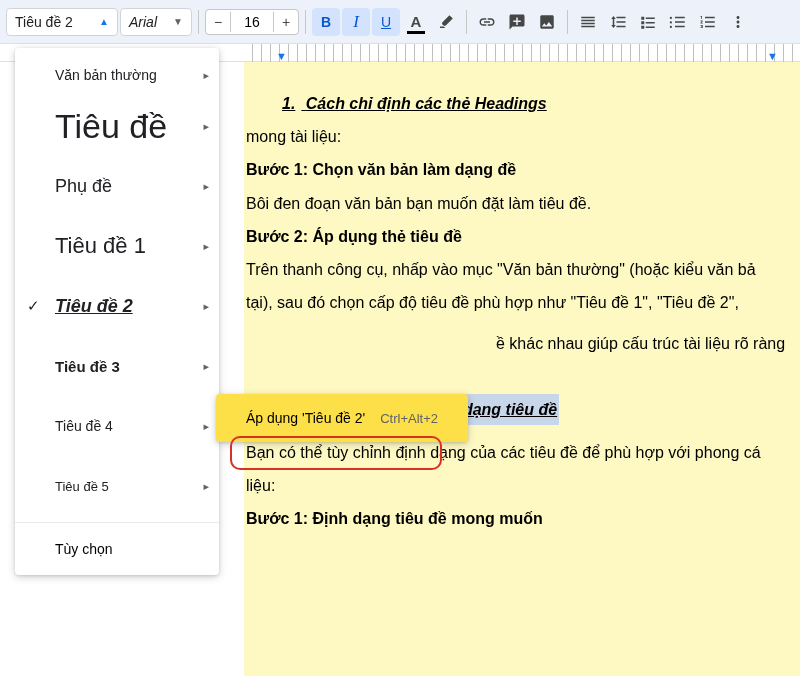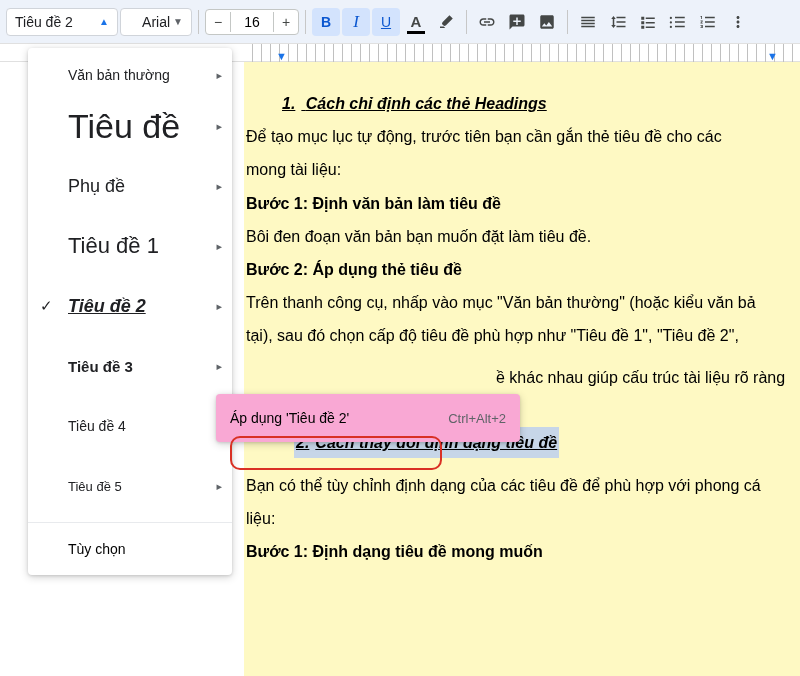--- a/index.html
+++ b/index.html
@@ -1,21 +1,21 @@
 <!DOCTYPE html>
 <html><head>
 <meta charset="utf-8">
 <style>
 * { box-sizing: border-box; margin: 0; padding: 0; }
 body { font-family: Arial, sans-serif; font-size: 14px; background: #fff; width: 800px; height: 676px; overflow: hidden; position: relative; }
 
 .toolbar { display: flex; align-items: center; height: 44px; background: #edf2fa; padding: 0 6px; gap: 2px; border-bottom: 1px solid #e0e0e0; }
 .tb-dropdown { display: flex; align-items: center; background: #fff; border-radius: 4px; padding: 4px; gap: 3px; cursor: pointer; border: 1px solid #d0d4da; }
 .tb-dropdown.style-dd { width: 112px; justify-content: space-between; padding: 5px 8px; }
-.tb-dropdown.font-dd { width: 72px; justify-content: flex-end; padding: 5px 8px; }
+.tb-dropdown.font-dd { width: 72px; justify-content: space-between; padding: 5px 8px; font-style: italic; }
 .tb-dropdown span:first-child { color: #202124; font-size: 14px; }
 .arrow-down { font-size: 10px; color: #5f6368; }
 .arrow-down.blue { color: #1a73e8; }
 .tb-sep { width: 1px; height: 24px; background: #c7c7c7; margin: 0 4px; }
 .tb-btn { width: 28px; height: 28px; display: flex; align-items: center; justify-content: center; border-radius: 4px; cursor: pointer; color: #444746; }
 .fs-box { display: flex; align-items: center; border: 1px solid #c4c7c5; border-radius: 4px; background: #fff; }
 .fs-box .tb-btn { width: 24px; height: 24px; }
 .fs-val { width: 44px; text-align: center; font-size: 14px; border-left: 1px solid #c4c7c5; border-right: 1px solid #c4c7c5; padding: 2px 0; }
 .bold { font-weight: 700; }
 .italic { font-style: italic; font-family: 'Times New Roman', serif; font-size: 17px; }
@@ -35,38 +35,38 @@
 .h2 { font-family: Arial; font-size: 16px; font-weight: 700; font-style: italic; text-decoration: underline; margin: 14px 0 10px 0; }
 .h2-num { font-style: italic; font-weight: 700; text-decoration: none; margin-right: 6px; }
 .h2-sel { display: inline-block; background: #c7d6e8; padding: 0 2px; margin: 14px 0 10px 0; }
 .h2-sel .h2-inner { font-family: Arial; font-size: 16px; font-weight: 700; font-style: italic; text-decoration: underline; }
 .para { font-size: 16px; }
 .b { font-weight: 700; }
 .doc-content > div { margin-bottom: 2px; }
 .indent1 { padding-left: 36px; }
 .indent2 { padding-left: 48px; }
 
-.styles-menu { position: absolute; left: 28px; top: 48px; width: 204px; background: #fff; border-radius: 4px; box-shadow: 0 1px 3px rgba(0,0,0,0.12), 0 2px 8px rgba(0,0,0,0.18); padding: 6px 0; z-index: 10; }
+.styles-menu { position: absolute; left: 15px; top: 48px; width: 204px; background: #fff; border-radius: 4px; box-shadow: 0 1px 3px rgba(0,0,0,0.12), 0 2px 8px rgba(0,0,0,0.18); padding: 6px 0; z-index: 10; }
 .sm-item { display: flex; align-items: center; justify-content: space-between; padding: 0 10px 0 40px; height: 60px; cursor: pointer; position: relative; }
 .sm-item.short { height: 42px; }
 .sm-item .sm-label { color: #202124; }
 .sm-arrow { font-size: 11px; color: #5f6368; }
 .sm-check { position: absolute; left: 12px; font-size: 15px; color: #202124; }
 .sm-sep { height: 1px; background: #e8eaed; margin: 6px 0; }
 .sm-txt-normal { font-size: 14px; }
 .sm-txt-title { font-size: 34px; }
 .sm-txt-sub { font-size: 18px; color: #9aa0a6; }
 .sm-txt-h1 { font-size: 22px; text-align: center; }
 .sm-txt-h2 { font-size: 18px; font-weight: 700; font-style: italic; text-decoration: underline; }
 .sm-txt-h3 { font-size: 15px; color: #5f6368; font-weight: bold; }
 .sm-txt-h4 { font-size: 14px; color: #9aa0a6; }
 .sm-txt-h5 { font-size: 13px; color: #9aa0a6; }
 .sm-options { font-size: 14px; padding: 12px 10px 12px 40px; cursor: pointer; }
 
-.submenu { position: absolute; left: 216px; top: 394px; width: 304px; background: #f9a8d4; border-radius: 4px; box-shadow: 0 1px 3px rgba(0,0,0,0.12), 0 2px 8px rgba(0,0,0,0.18); padding: 6px 0; z-index: 20; }
+.submenu { position: absolute; left: 216px; top: 394px; width: 252px; background: #fde047; border-radius: 4px; box-shadow: 0 1px 3px rgba(0,0,0,0.12), 0 2px 8px rgba(0,0,0,0.18); padding: 6px 16px; z-index: 20; }
 .sub-item { display: flex; align-items: center; justify-content: space-between; padding: 10px 14px; font-size: 14px; cursor: pointer; }
 .sub-item.hover { background: #eef0f2; }
 .sub-shortcut { color: #5f6368; font-size: 13px; }
 
 .highlight-box { position: absolute; left: 230px; top: 436px; width: 212px; height: 34px; border: 2px solid #d93025; border-radius: 10px; z-index: 30; pointer-events: none; }
 
 svg { display: block; }
 </style>
 </head>
 <body>
@@ -150,23 +150,22 @@
   <div class="ruler-marker">▼</div>
   <div class="ruler-marker2">▼</div>
 </div>
 
 <div class="doc-area">
   <div class="doc-content">
     <div class="h2 indent1">
       <span class="h2-num">1.</span>
       <span>Cách chỉ định các thẻ Headings</span>
     </div>
-    <div class="para">Để tạo mục lục tự động, trước tiên bạn cần gắn thẻ tiêu đề cho các</div>
     <div class="para">mong tài liệu:</div>
-    <div class="para b">Bước 1: Định văn bản làm tiêu đề</div>
+    <div class="para b">Bước 1: Chọn văn bản làm dạng đề</div>
     <div class="para">Bôi đen đoạn văn bản bạn muốn đặt làm tiêu đề.</div>
     <div class="para b">Bước 2: Áp dụng thẻ tiêu đề</div>
     <div class="para">Trên thanh công cụ, nhấp vào mục "Văn bản thường" (hoặc kiểu văn bả</div>
     <div class="para">tại), sau đó chọn cấp độ tiêu đề phù hợp như "Tiêu đề 1", "Tiêu đề 2",</div>
     <div style="height:6px"></div>
     <div class="para" style="padding-left:250px">ề khác nhau giúp cấu trúc tài liệu rõ ràng</div>
     <div style="height:16px"></div>
     <div class="indent2">
       <span class="h2-sel">
         <span class="h2-inner">

